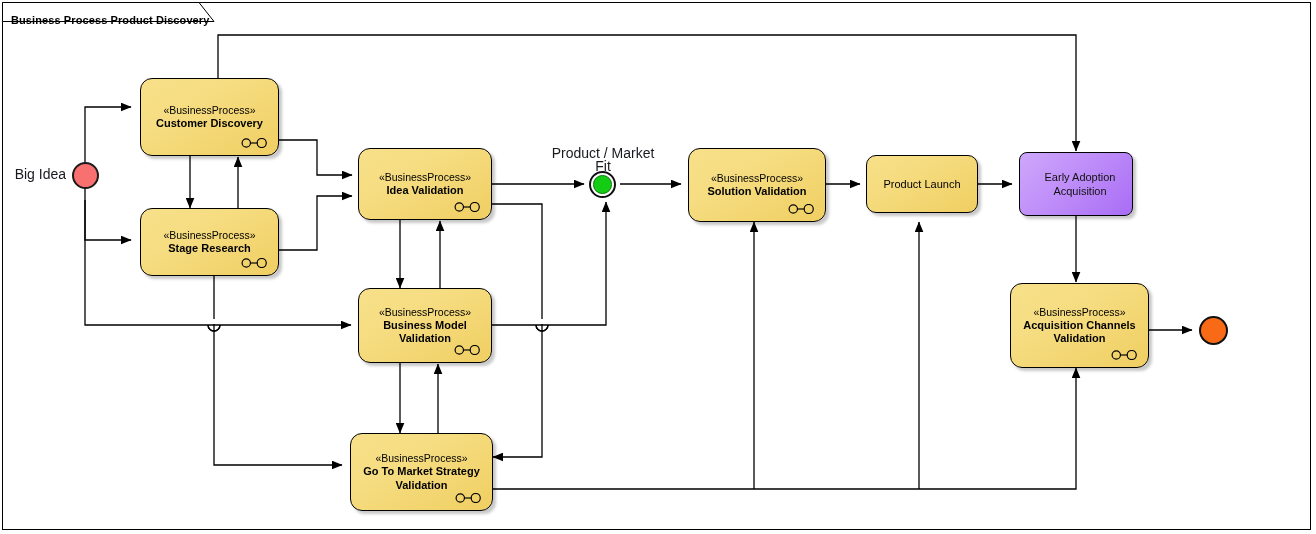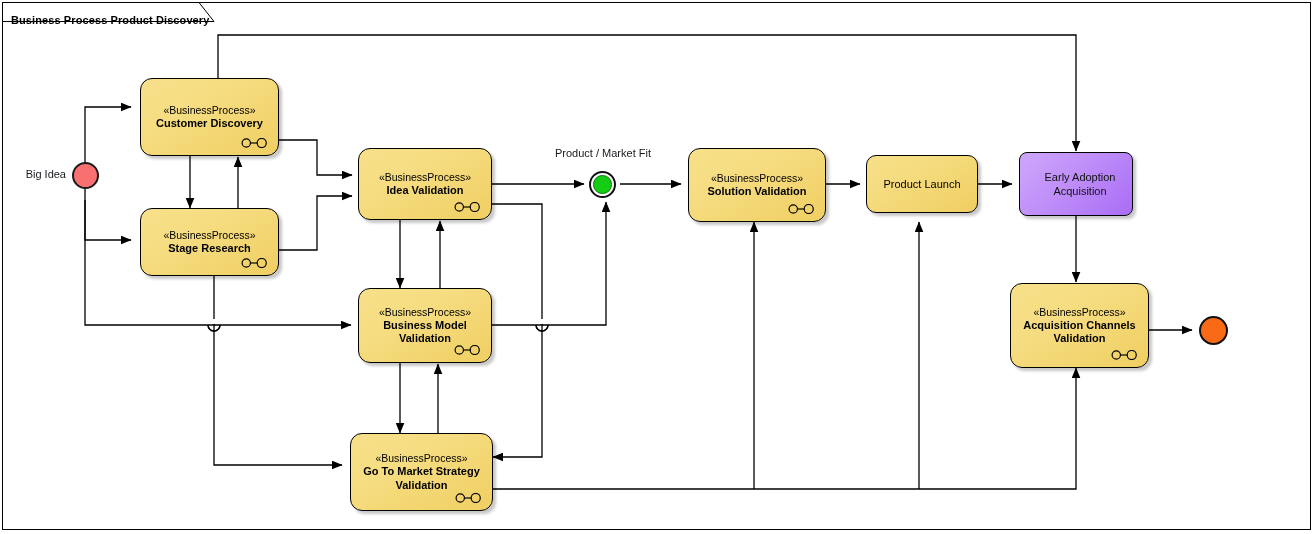--- a/index.html
+++ b/index.html
@@ -39,21 +39,21 @@
       box-shadow:3px 3px 3px rgba(0,0,0,.22);
       display:flex;flex-direction:column;align-items:center;justify-content:center;
       font-size:11px;color:#111;text-align:center;line-height:14px;padding-left:8px;}
 
   .circ{border-radius:50%;box-sizing:border-box;}
   .start{background:#f8706f;border:2px solid #1b1b1b;}
   .finalring{background:#ffffff;border:2.5px solid #0f0f0f;display:flex;align-items:center;justify-content:center;}
   .finalring .inner{width:72%;height:72%;border-radius:50%;background:#15cc15;border:1px solid #0b7a0b;}
   .endorange{background:#f96a16;border:2.5px solid #111;}
 
-  .lbl{position:absolute;font-size:11px;color:#18181f;text-align:center;line-height:13px;white-space:pre-line;}
+  .lbl{position:absolute;font-size:14px;color:#18181f;text-align:center;line-height:13px;white-space:pre-line;}
 </style>
 </head>
 <body>
 
 <div id="stage">
 
   <div id="frame"></div>
 
   <svg id="tab-bg" width="214" height="22">
     <polygon points="0.5,0.5 197,0.5 212,19.5 0.5,19.5" fill="#ffffff" stroke="#000" stroke-width="1"></polygon>

